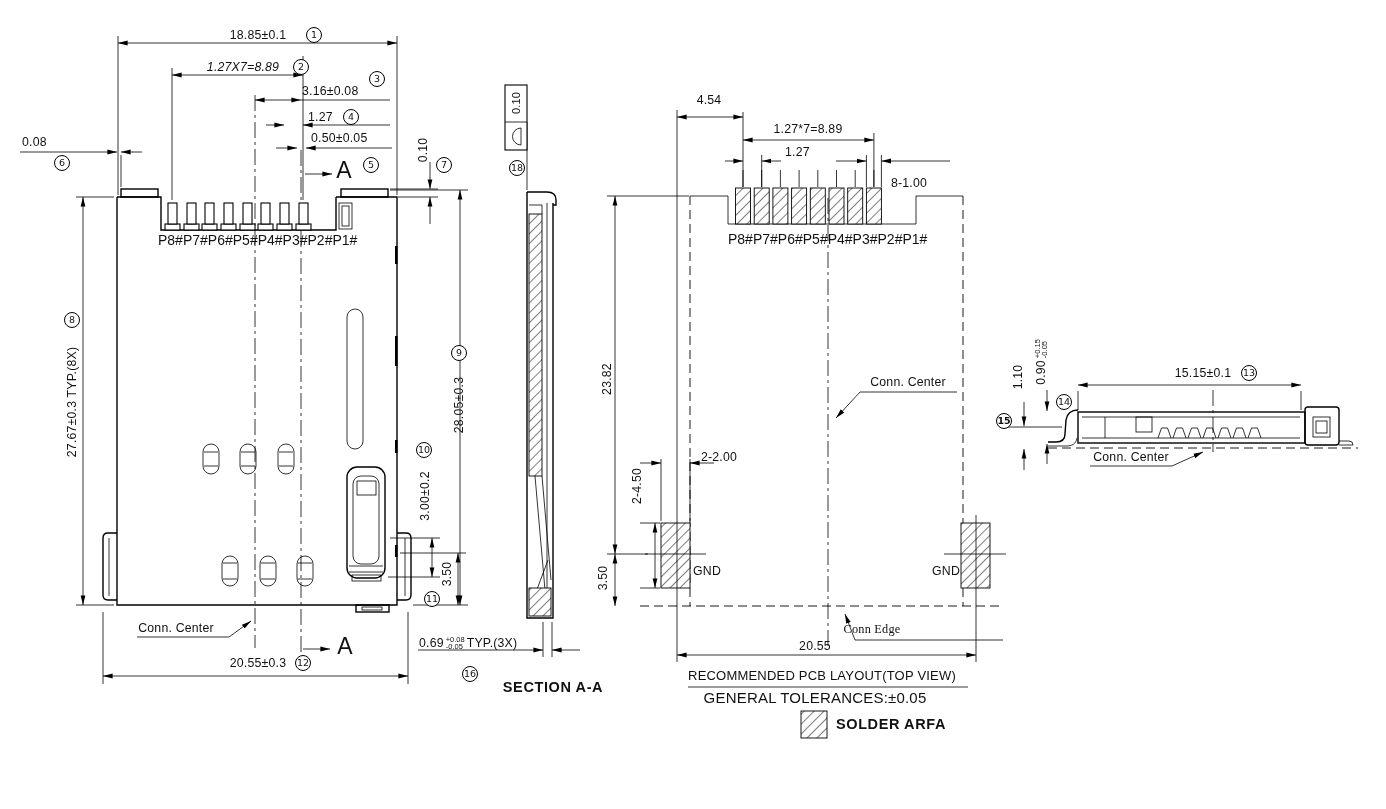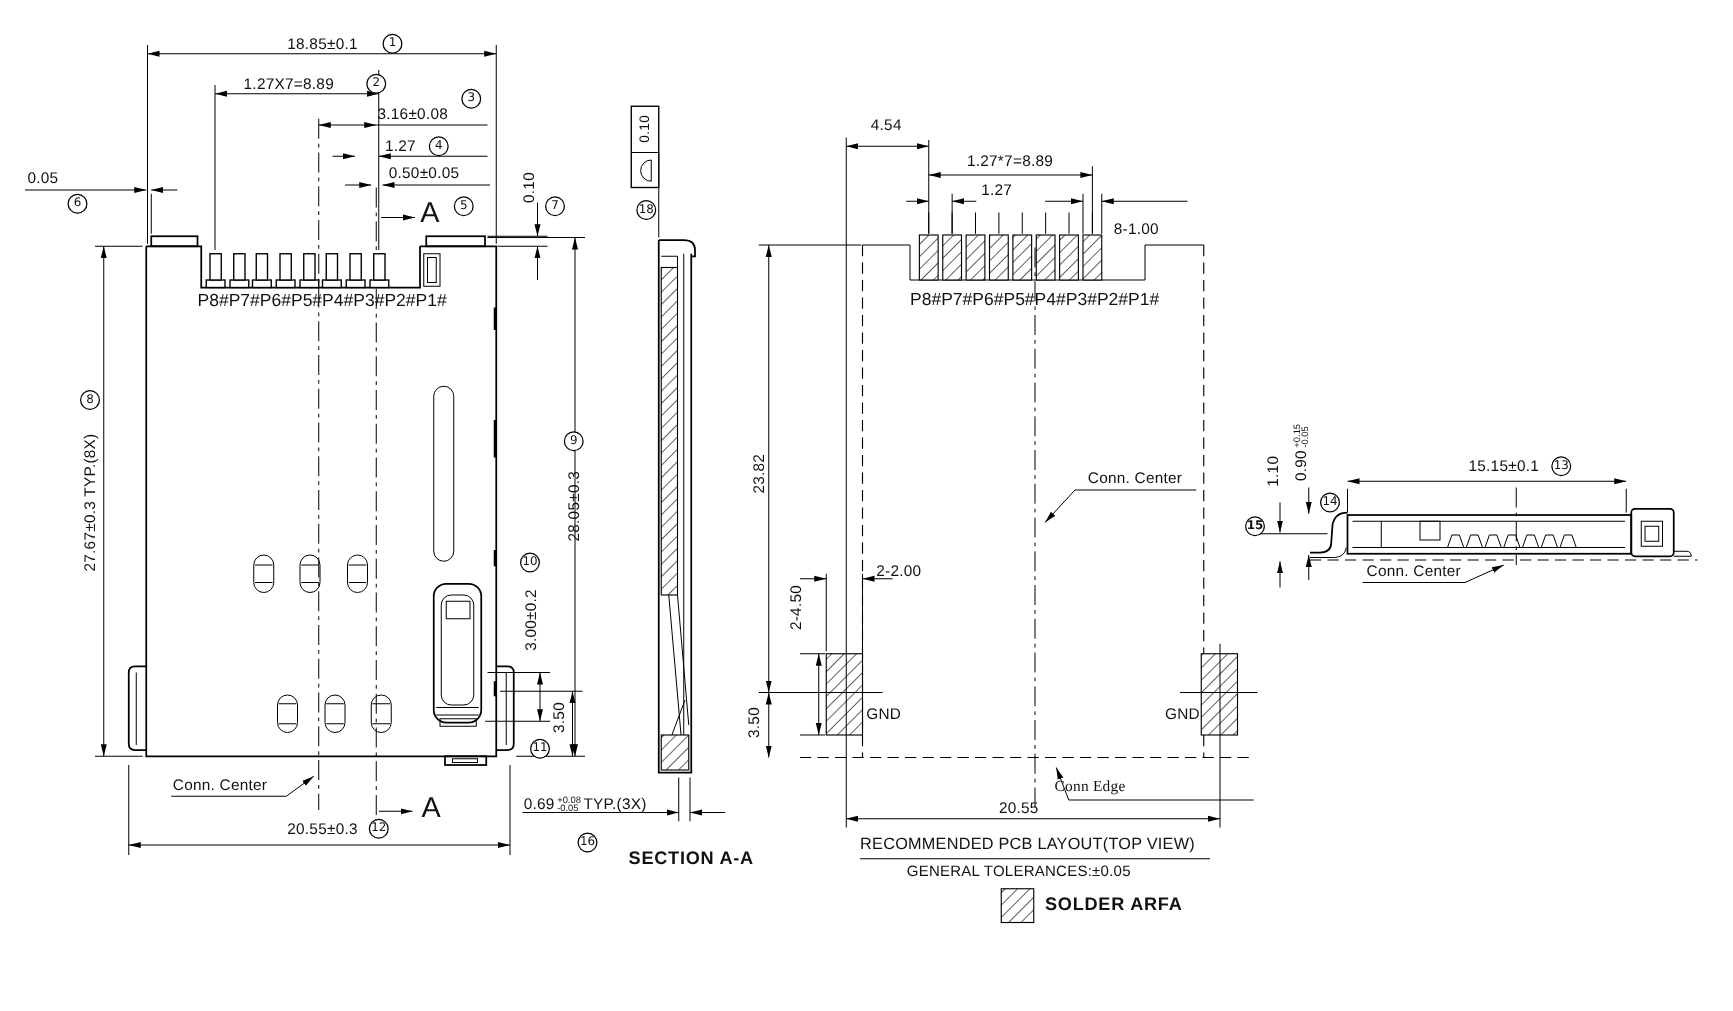--- a/index.html
+++ b/index.html
@@ -235,29 +235,29 @@
     <line class="t" x1="1024" y1="449" x2="1024" y2="470" marker-start="url(#ar)"></line>
     <path class="t" d="M1006,427 H1062"></path>
 
     <path class="t" d="M1090,466 H1172"></path>
     <line class="t" x1="1172" y1="466" x2="1203" y2="452" marker-end="url(#ar)"></line>
   </g>
 </svg>
 
 <div class="lbl x" style="left:258px;top:35px;">18.85±0.1</div>
 <span class="bl" style="left:314px;top:35px;">1</span>
-<div class="lbl x" style="left:231px;top:67px;">1.27X7=8.89</div>
+<div class="lbl x" style="left:243px;top:67px;font-style:italic;">1.27X7=8.89</div>
 <span class="bl" style="left:301px;top:67px;">2</span>
 <div class="lbl" style="left:302px;top:84px;">3.16±0.08</div>
 <span class="bl" style="left:377px;top:79px;">3</span>
 <div class="lbl" style="left:308px;top:110px;">1.27</div>
 <span class="bl" style="left:351px;top:117px;">4</span>
 <div class="lbl" style="left:311px;top:131px;">0.50±0.05</div>
 <span class="bl" style="left:371px;top:165px;">5</span>
-<div class="lbl" style="left:22px;top:135px;">0.05</div>
+<div class="lbl" style="left:22px;top:135px;">0.08</div>
 <span class="bl" style="left:62px;top:163px;">6</span>
 <div class="lbl r" style="left:423px;top:150px;">0.10</div>
 <span class="bl" style="left:444px;top:165px;">7</span>
 <div class="lbl r" style="left:72px;top:402px;">27.67±0.3 TYP.(8X)</div>
 <span class="bl" style="left:72px;top:320px;">8</span>
 <div class="lbl r" style="left:459px;top:405px;">28.05±0.3</div>
 <span class="bl" style="left:459px;top:353px;">9</span>
 <div class="lbl r" style="left:425px;top:496px;">3.00±0.2</div>
 <span class="bl" style="left:424px;top:450px;">10</span>
 <div class="lbl r" style="left:447px;top:574px;">3.50</div>
@@ -308,21 +308,21 @@
 <div class="lbl r" style="left:607px;top:379px;">23.82</div>
 <div class="lbl r" style="left:637px;top:486px;">2-4.50</div>
 <div class="lbl r" style="left:603px;top:578px;">3.50</div>
 <div class="lbl" style="left:701px;top:450px;">2-2.00</div>
 <div class="lbl x" style="left:707px;top:571px;">GND</div>
 <div class="lbl x" style="left:946px;top:571px;">GND</div>
 <div class="lbl x" style="left:908px;top:382px;">Conn. Center</div>
 <div class="lbl x" style="left:872px;top:629px;font-family:Liberation Serif, serif;">Conn Edge</div>
 <div class="lbl x" style="left:815px;top:646px;">20.55</div>
 <div class="lbl x" style="left:822px;top:675px;font-size:13px;">RECOMMENDED PCB LAYOUT(TOP VIEW)</div>
-<div class="lbl x" style="left:815px;top:697px;font-size:12px;">GENERAL TOLERANCES:±0.05</div>
+<div class="lbl x" style="left:815px;top:697px;font-size:15px;">GENERAL TOLERANCES:±0.05</div>
 <div class="lbl bd" style="left:836px;top:716px;">SOLDER ARFA</div>
 
 <div class="lbl x" style="left:1203px;top:373px;">15.15±0.1</div>
 <span class="bl" style="left:1249px;top:373px;">13</span>
 <div class="lbl r" style="left:1041px;top:361px;">
   <span class="row">
     <span>0.90</span>
     <span class="tol">
       <span>+0.15</span>
       <span>-0.05</span>

